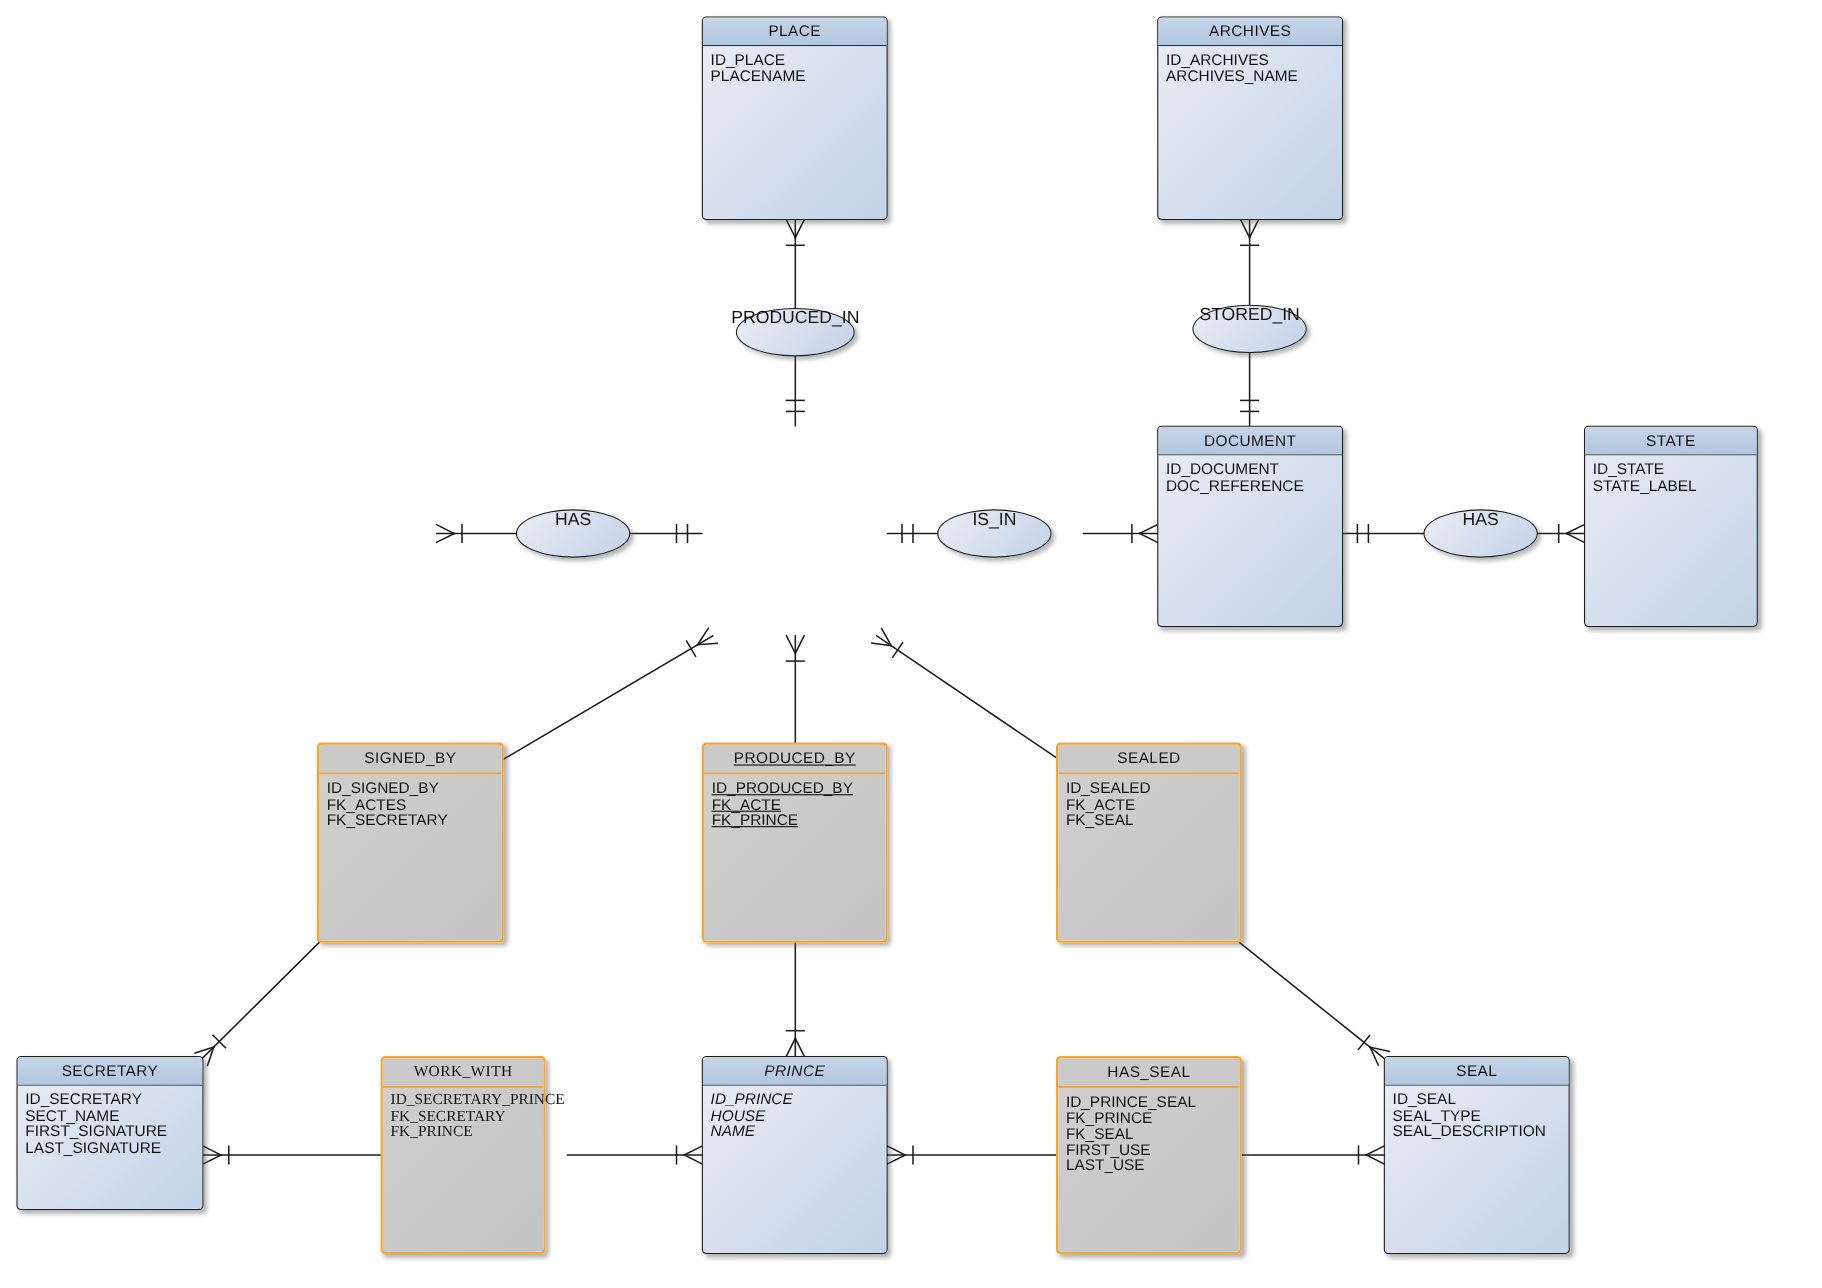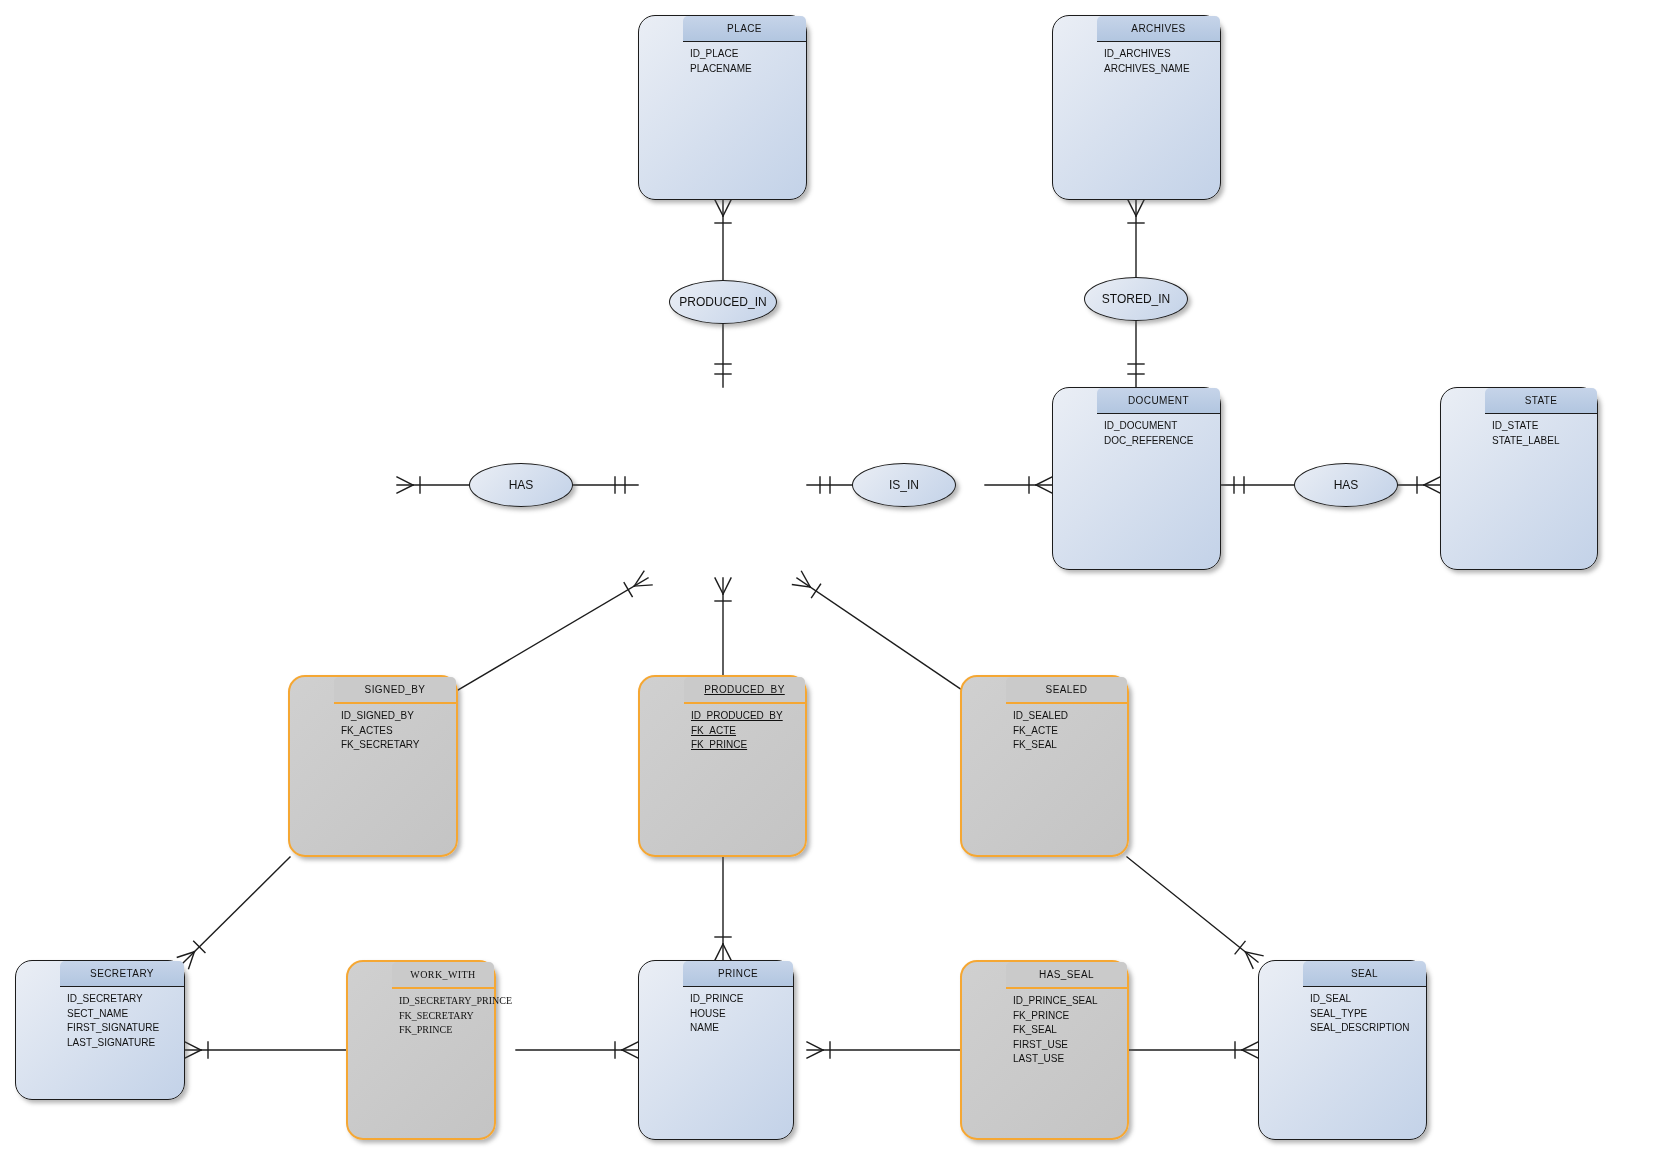--- a/index.html
+++ b/index.html
@@ -8,26 +8,25 @@
     font-family:"Liberation Sans", sans-serif;
     overflow:hidden;
   }
   #wires { position:absolute; left:0; top:0; }
   #wires line { stroke:var(--line,#1c1c1c); stroke-width:1.4; stroke-linecap:square; fill:none; }
 
   .entity {
     position:absolute;
     box-sizing:border-box;
     border:1.5px solid var(--border,#1c1c1c);
-    border-radius:17px;
+    border-radius:4px;
     background:linear-gradient(135deg, var(--bodyLight,#eaeef5) 0%, var(--bodyDark,#c3d2e8) 100%);
     box-shadow:3px 3px 4px rgba(90,90,90,0.45);
-    font-size:10px;
+    font-size:14px;
     color:#111;
-    padding-left:44px;
   }
   .entity .hdr {
     height:25px; line-height:25px;
     text-align:center;
     letter-spacing:0.4px;
     background:linear-gradient(180deg, var(--hdrLight,#c6d4e9) 0%, var(--hdrDark,#b2c6e0) 100%);
     border-bottom:1.4px solid var(--border,#1c1c1c);
     border-radius:5px 5px 0 0;
     white-space:nowrap; overflow:hidden;
   }
@@ -43,22 +42,22 @@
     border-bottom:2px solid var(--jborder,#f5a733);
   }
 
   .ellipse {
     position:absolute;
     box-sizing:border-box;
     border:1.5px solid var(--border,#1c1c1c);
     border-radius:50%;
     background:linear-gradient(135deg, var(--bodyLight,#eaeef5) 0%, var(--bodyDark,#c3d2e8) 100%);
     box-shadow:3px 3px 4px rgba(90,90,90,0.45);
-    display:flex; align-items:center; justify-content:center;
-    font-size:12px; color:#111;
+    display:flex; justify-content:center;
+    font-size:16px; color:#111;
     white-space:nowrap;
   }
 </style>
 </head>
 <body>
 
 <div id="canvas" style="width: 1656px; height: 1171px; background: rgb(255, 255, 255); --line: #1c1c1c; --border: #1c1c1c; --hdrLight: #c6d4e9; --hdrDark: #b2c6e0; --bodyLight: #eaeef5; --bodyDark: #c3d2e8; --jborder: #f5a733;">
   <svg id="wires" xmlns="http://www.w3.org/2000/svg" width="1656" height="1171" viewBox="0 0 1656 1171">
       <g>
         <line x1="723" y1="200" x2="723" y2="280"></line>
@@ -238,21 +237,21 @@
       </div>
     </div>
     <div class="entity junction" style="left: 346px; top: 960px; width: 150px; height: 180px; font-family: Liberation Serif, serif;">
       <div class="hdr">WORK_WITH</div>
       <div class="attrs">
         <div class="attr">ID_SECRETARY_PRINCE</div>
         <div class="attr">FK_SECRETARY</div>
         <div class="attr">FK_PRINCE</div>
       </div>
     </div>
-    <div class="entity" style="left: 638px; top: 960px; width: 156px; height: 180px;">
+    <div class="entity" style="left: 638px; top: 960px; width: 169px; height: 180px; font-style: italic;">
       <div class="hdr">PRINCE</div>
       <div class="attrs">
         <div class="attr">ID_PRINCE</div>
         <div class="attr">HOUSE</div>
         <div class="attr">NAME</div>
       </div>
     </div>
     <div class="entity junction" style="left: 960px; top: 960px; width: 169px; height: 180px;">
       <div class="hdr">HAS_SEAL</div>
       <div class="attrs">

